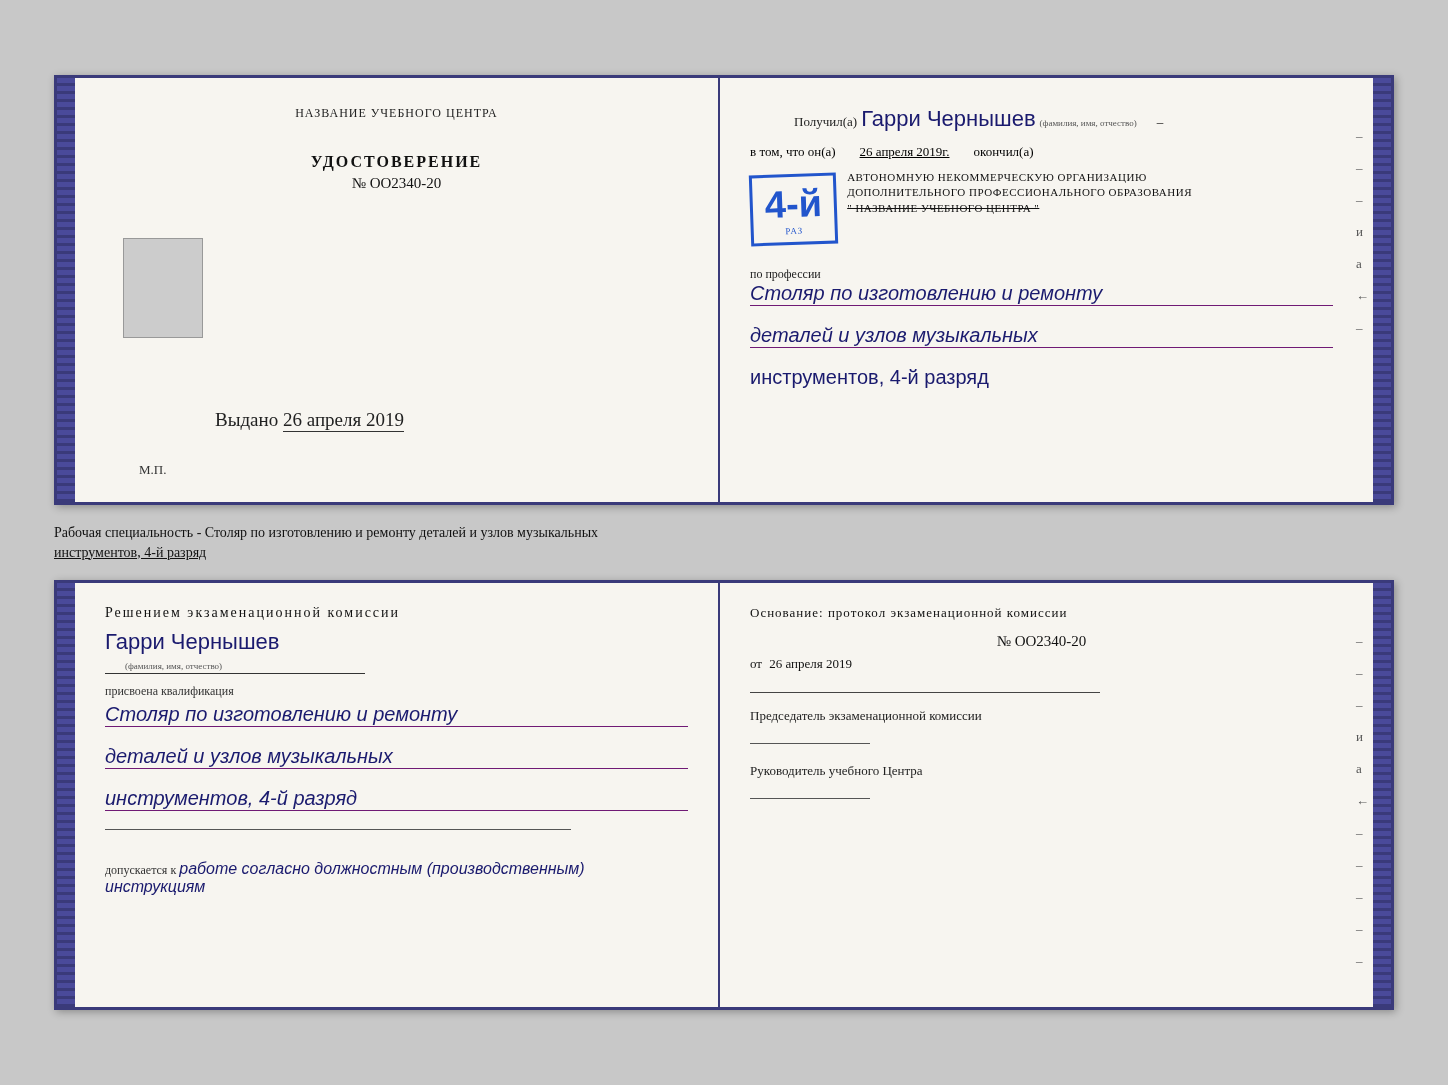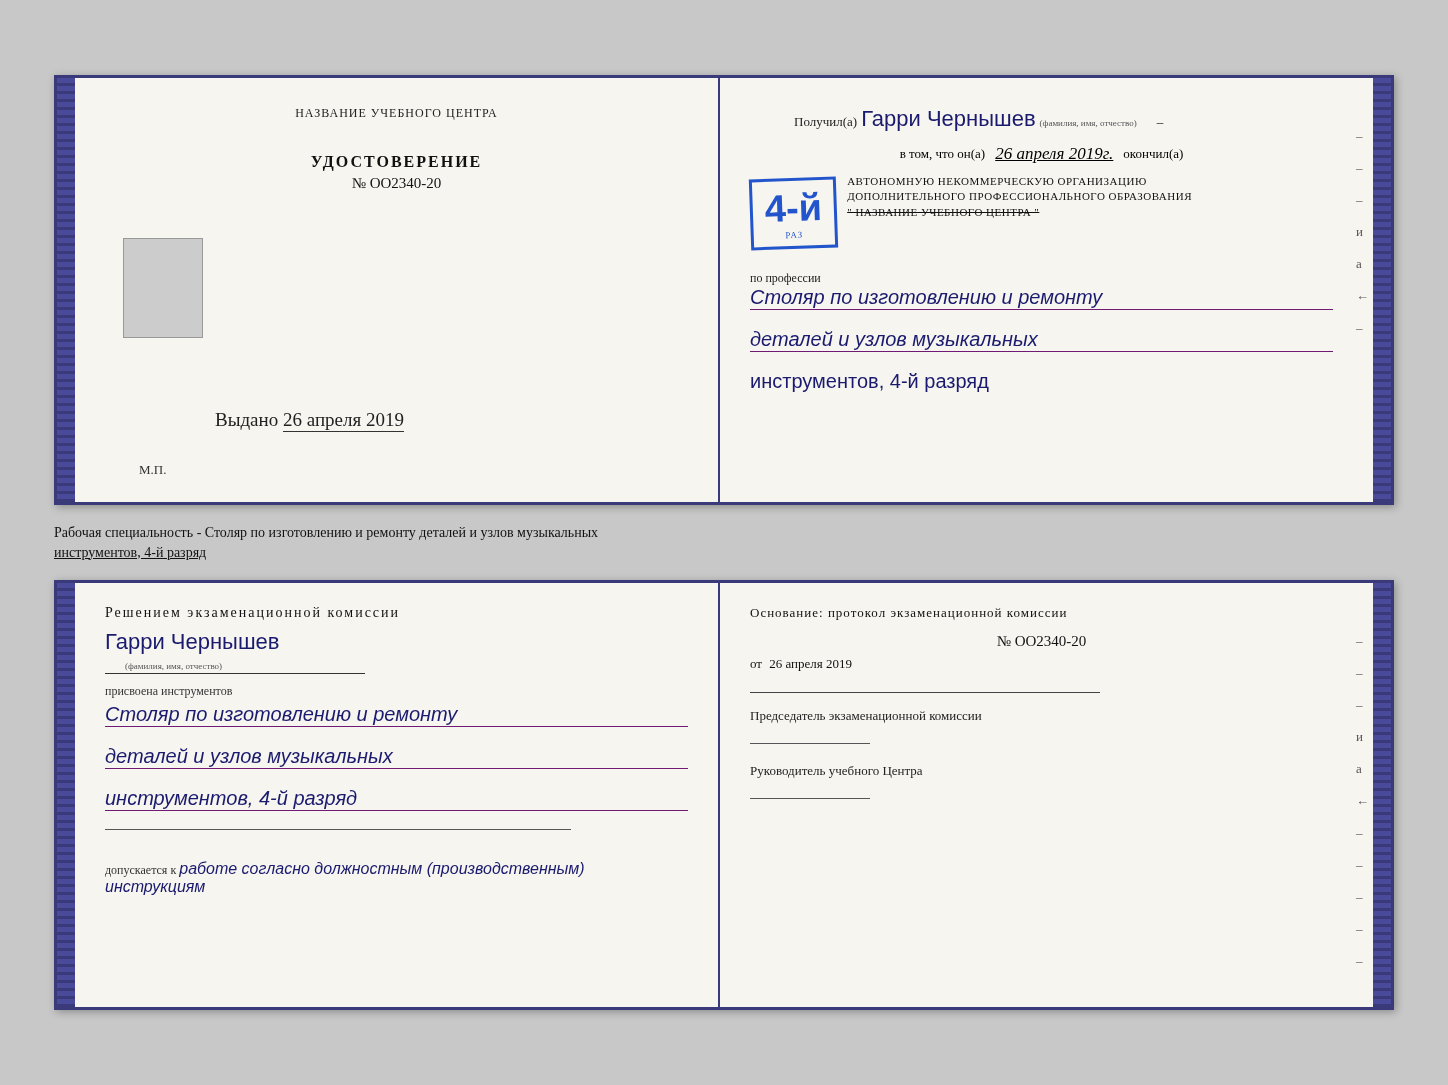--- a/index.html
+++ b/index.html
@@ -316,23 +316,23 @@
 
   <div class="doc-page" style="position:relative; padding-right: 40px;">
 
     <div style="margin-bottom: 6px;">
       <span class="right-recipient-line">Получил(а)</span>
       <span class="handwritten">Гарри Чернышев</span>
       <span style="font-size:9px;color:#555;">(фамилия, имя, отчество)</span>
       <span style="font-size:13px; margin-left:16px;">–</span>
     </div>
 
-    <div style="margin: 12px 0 4px 0; display:flex; align-items:center; gap:10px;justify-content:center;">
+    <div style="margin: 12px 0 4px 0; display:flex; align-items:center; gap:24px;">
       <span style="font-size:13px;">в том, что он(а)</span>
-      <span style="font-size:17px; text-decoration:underline; font-style:italic;">26 апреля 2019г.</span>
+      <span style="font-size:13px; text-decoration:underline; ">26 апреля 2019г.</span>
       <span style="font-size:13px;">окончил(а)</span>
     </div>
 
     <div style="display:flex; align-items:flex-start; gap:10px; margin-top:6px;">
       <div class="stamp-box">
         <div class="stamp-number">4-й</div>
         <div class="stamp-subtitle">раз</div>
       </div>
       <div class="org-block">
         <div>АВТОНОМНУЮ НЕКОММЕРЧЕСКУЮ ОРГАНИЗАЦИЮ</div>
@@ -372,21 +372,21 @@
   <div class="doc-page doc-page-left doc-bottom-left" style="position:relative;">
     <div class="decision-title" style="letter-spacing:2px; font-weight:normal; font-size:14px; margin-bottom:8px;">Решением экзаменационной комиссии</div>
 
     <div class="name-block">
       <span class="handwritten" style="font-size:22px;">Гарри Чернышев</span>
       <br>
       <span style="font-size:9px; color:#555; margin-left:20px;">(фамилия, имя, отчество)</span>
       <div style="border-bottom:1px solid #333; width:260px;"></div>
     </div>
 
-    <div class="assigned-label">присвоена инструментов</div>
+    <div class="assigned-label">присвоена квалификация</div>
 
     <div class="handwritten-lg underlined-text">Столяр по изготовлению и ремонту</div>
     <div class="handwritten-lg underlined-text">деталей и узлов музыкальных</div>
     <div class="handwritten-lg underlined-text">инструментов, 4-й разряд</div>
 
     <div style="border-bottom:1px solid #555; width:80%; margin-top:8px;"></div>
 
     <div class="allowed-label">
       <span>допускается к</span>
       <span class="italic-handwritten">работе согласно должностным (производственным) инструкциям</span>

